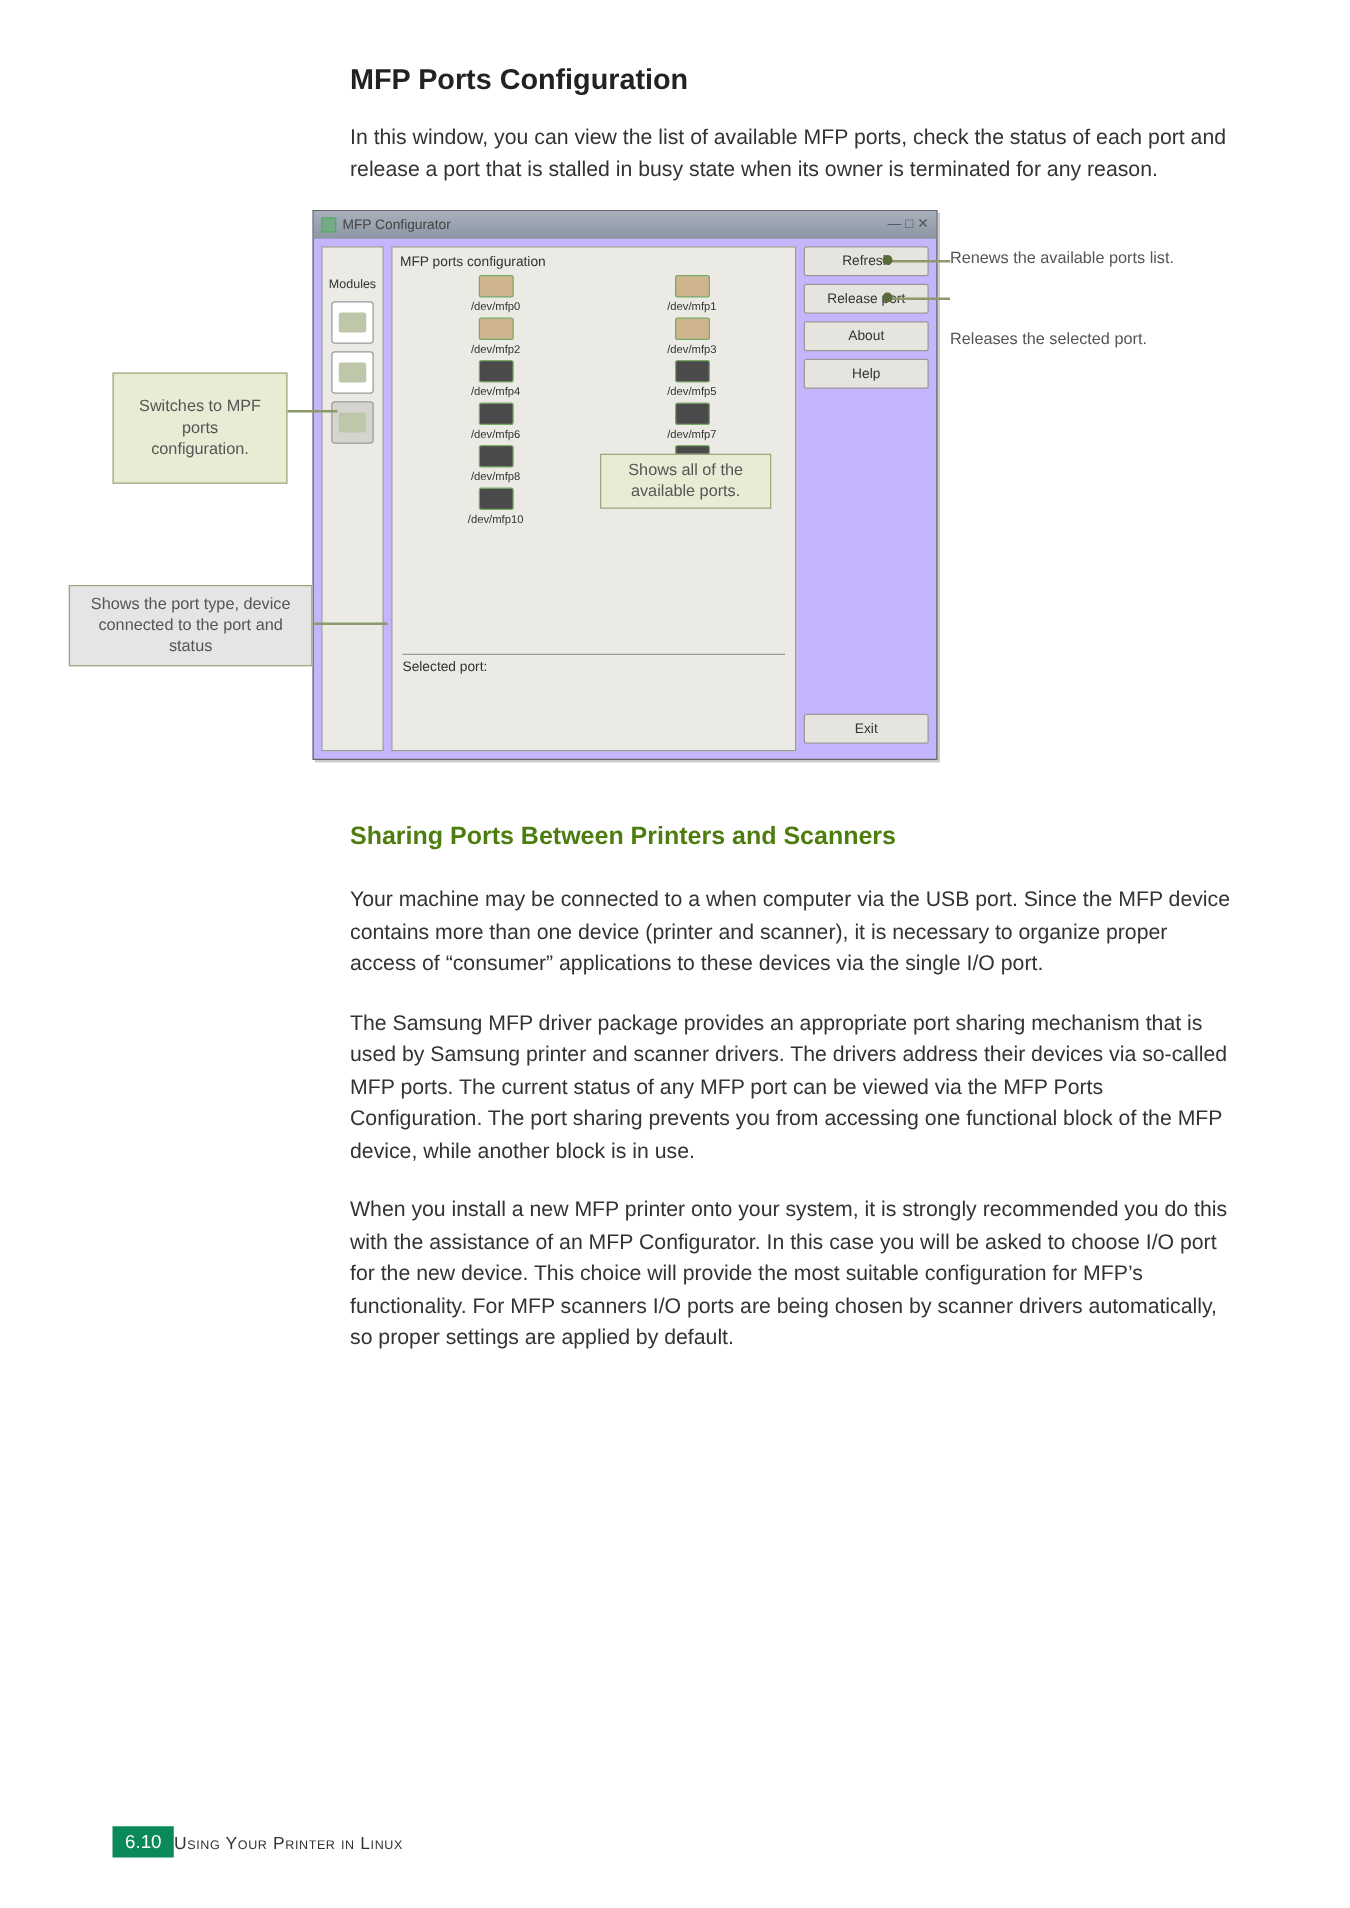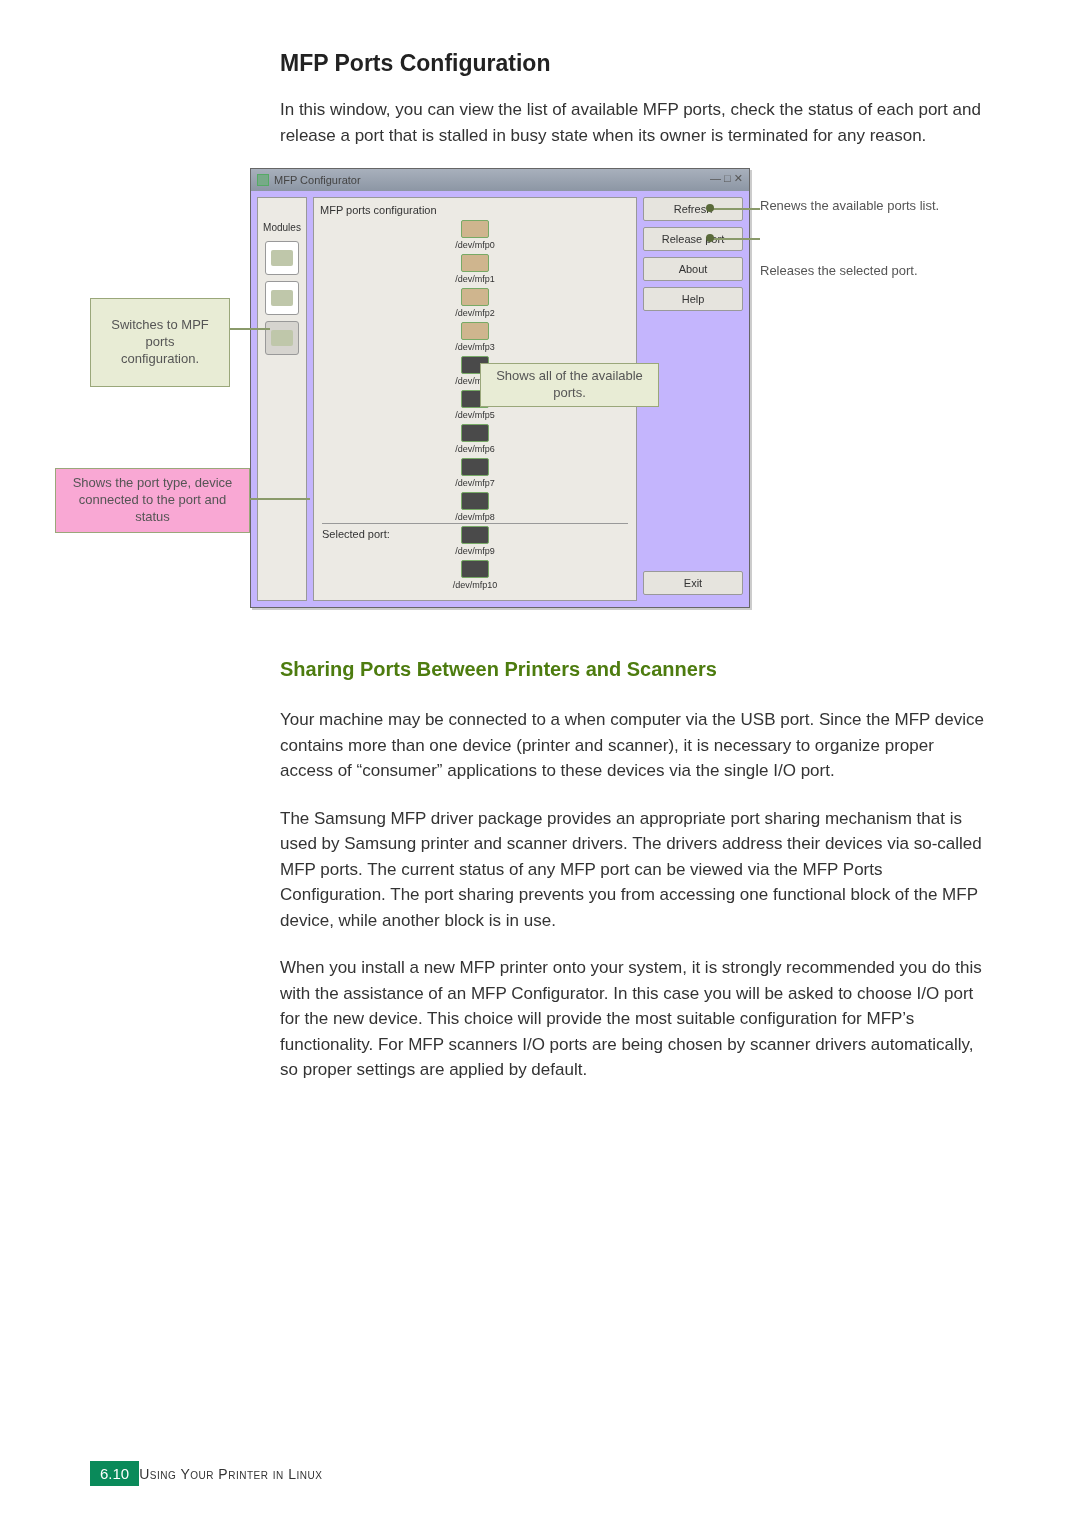--- a/index.html
+++ b/index.html
@@ -73,33 +73,33 @@
     .mod-ico{width:22px;height:16px;background:#bfc7aa;border-radius:2px;}
     .middle {
       flex:1;
       margin:6px 0 6px 0;
       border:1px solid #999;
       background:#eceae4;
       padding:6px;
       position:relative;
     }
     .fieldset-label{font-size:11px;color:#333;margin-bottom:4px;}
-    .ports-grid{display:grid;grid-template-columns:repeat(1,1fr);gap:4px;}
+    .ports-grid{display:grid;grid-template-columns:repeat(2,1fr);gap:4px;}
     .port{display:flex;flex-direction:column;align-items:center;font-size:9px;color:#333;}
     .port .pico{width:28px;height:18px;background:#cfb58e;border:1px solid #7a6;border-radius:2px;margin-bottom:2px;}
     .port.dark .pico{background:#4a4a4a;}
     .sel-port{position:absolute;left:8px;bottom:60px;font-size:11px;color:#333;border-top:1px solid #999;width:calc(100% - 16px);padding-top:4px;}
     .right-btns{width:100px;margin:6px;display:flex;flex-direction:column;gap:6px;}
     .gbtn{height:24px;font-size:11px;background:#e6e4de;border:1px solid #999;border-radius:2px;display:flex;align-items:center;justify-content:center;cursor:pointer;}
     .gbtn.exit{margin-top:auto;margin-bottom:6px;}
     
     .callout{position:absolute;font-size:13px;color:#555;line-height:1.3;text-align:center;}
     .callout.left1{left:0;top:130px;width:140px;background:#e8ecd5;border:1px solid #9aa77a;padding:18px;}
-    .callout.left2{left:-35px;top:300px;width:195px;background:#f9a8d4;border:1px solid #9aa77a;padding:6px;}
-    .callout.mid{left:390px;top:195px;width:179px;background:#e8ecd5;border:1px solid #9aa77a;padding:4px;}
+    .callout.left2{left:-35px;top:300px;width:195px;background:#e5e5e5;border:1px solid #9aa77a;padding:6px;}
+    .callout.mid{left:390px;top:195px;width:137px;background:#e8ecd5;border:1px solid #9aa77a;padding:4px;}
     .callout.r1{left:670px;top:30px;width:210px;text-align:left;}
     .callout.r2{left:670px;top:95px;width:220px;text-align:left;}
     .line{position:absolute;background:#8a9a6a;height:1.5px;}
     .dot{position:absolute;width:8px;height:8px;background:#5a6a3a;border-radius:50%;}
     h3.sub {
       font-size: 20px;
       font-weight: bold;
       margin: 30px 0 26px 0;
       color: #4d7c0f;
     }

